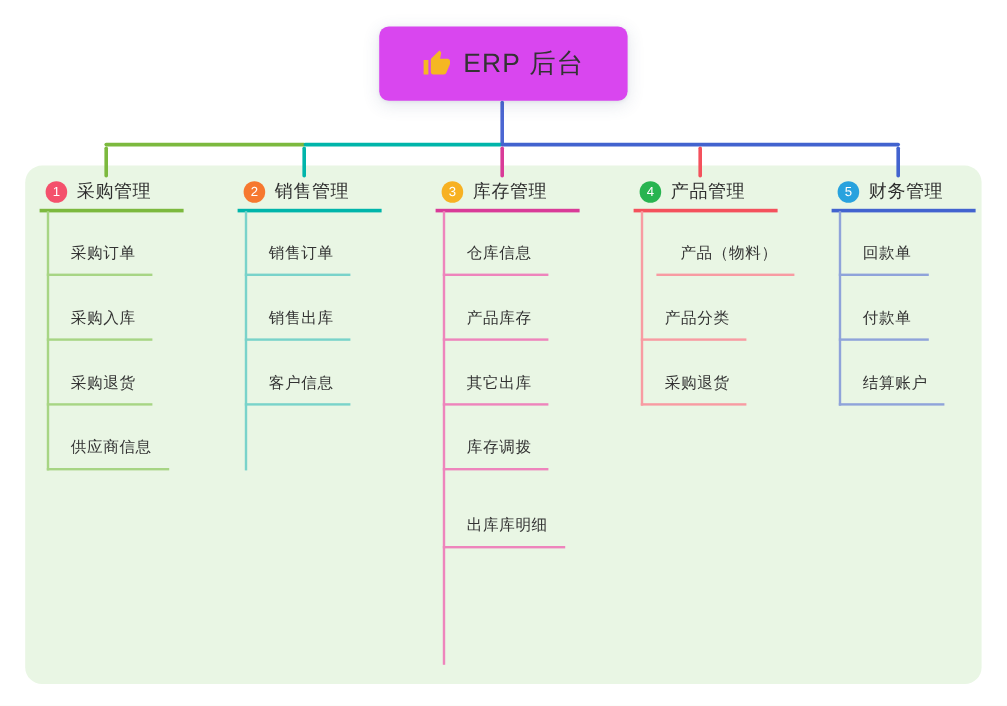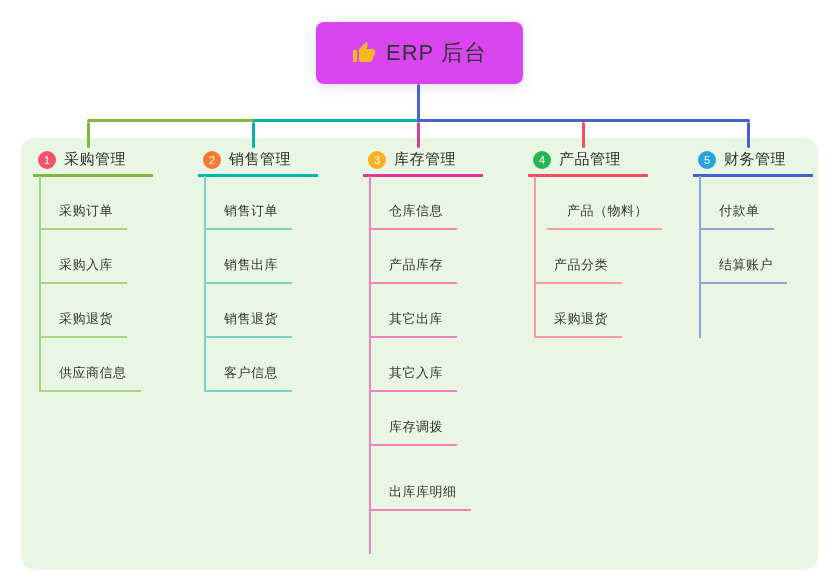--- a/index.html
+++ b/index.html
@@ -103,45 +103,39 @@
     </div>
     <div class="trunk" style="height: 216px; background: rgb(121, 211, 202);"></div>
     <div class="children">
         <div class="child" style="border-bottom: 2px solid rgb(121, 211, 202);">
           <span class="child-text">销售订单</span>
         </div>
         <div class="child" style="border-bottom: 2px solid rgb(121, 211, 202);">
           <span class="child-text">销售出库</span>
         </div>
         <div class="child" style="border-bottom: 2px solid rgb(121, 211, 202);">
-          <span class="child-text">销售退货</span>
-        </div>
-        <div class="child" style="border-bottom: 2px solid rgb(121, 211, 202);">
           <span class="child-text">客户信息</span>
         </div>
       </div>
   </div>
     <div class="branch" style="left: 363px;">
     <div class="branch-title" style="border-bottom: 3px solid rgb(217, 59, 152);">
       <span class="badge" style="background: rgb(247, 177, 34);">3</span>
       <span class="title-text">库存管理</span>
     </div>
     <div class="trunk" style="height: 378px; background: rgb(238, 132, 188);"></div>
     <div class="children">
         <div class="child" style="border-bottom: 2px solid rgb(238, 132, 188);">
           <span class="child-text">仓库信息</span>
         </div>
         <div class="child" style="border-bottom: 2px solid rgb(238, 132, 188);">
           <span class="child-text">产品库存</span>
         </div>
         <div class="child" style="border-bottom: 2px solid rgb(238, 132, 188);">
           <span class="child-text">其它出库</span>
-        </div>
-        <div class="child" style="border-bottom: 2px solid rgb(238, 132, 188);">
-          <span class="child-text">其它入库</span>
         </div>
         <div class="child" style="border-bottom: 2px solid rgb(238, 132, 188);">
           <span class="child-text">库存调拨</span>
         </div>
         <div class="child" style="border-bottom: 2px solid rgb(238, 132, 188); margin-top: 11px;">
           <span class="child-text">出库库明细</span>
         </div>
       </div>
   </div>
     <div class="branch" style="left: 528px;">
@@ -163,20 +157,23 @@
       </div>
   </div>
     <div class="branch" style="left: 693px;">
     <div class="branch-title" style="border-bottom: 3px solid rgb(66, 99, 207);">
       <span class="badge" style="background: rgb(40, 162, 222);">5</span>
       <span class="title-text">财务管理</span>
     </div>
     <div class="trunk" style="height: 162px; background: rgb(143, 163, 218);"></div>
     <div class="children">
         <div class="child" style="border-bottom: 2px solid rgb(143, 163, 218);">
+          <span class="child-text">回款单</span>
+        </div>
+        <div class="child" style="border-bottom: 2px solid rgb(143, 163, 218);">
           <span class="child-text">付款单</span>
         </div>
         <div class="child" style="border-bottom: 2px solid rgb(143, 163, 218);">
           <span class="child-text">结算账户</span>
         </div>
       </div>
   </div>
   </div>
 
 </body></html>

